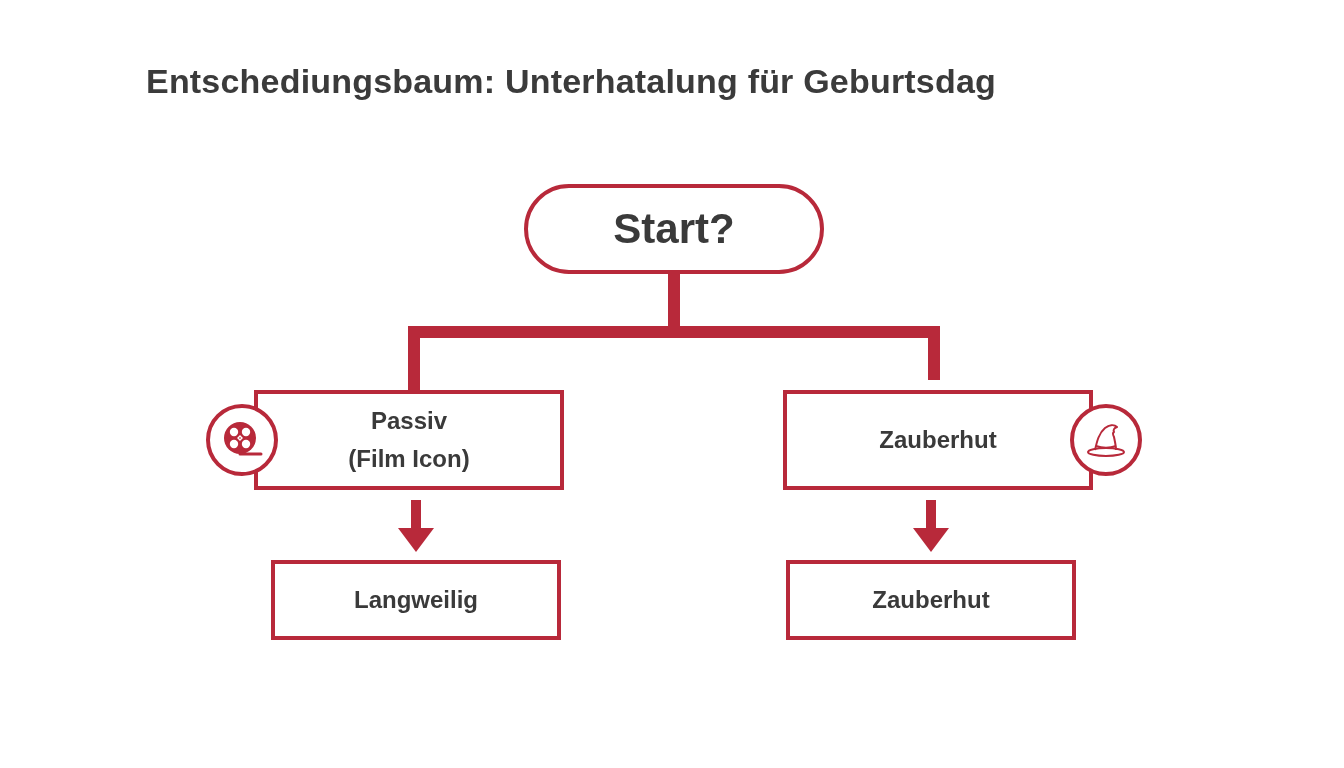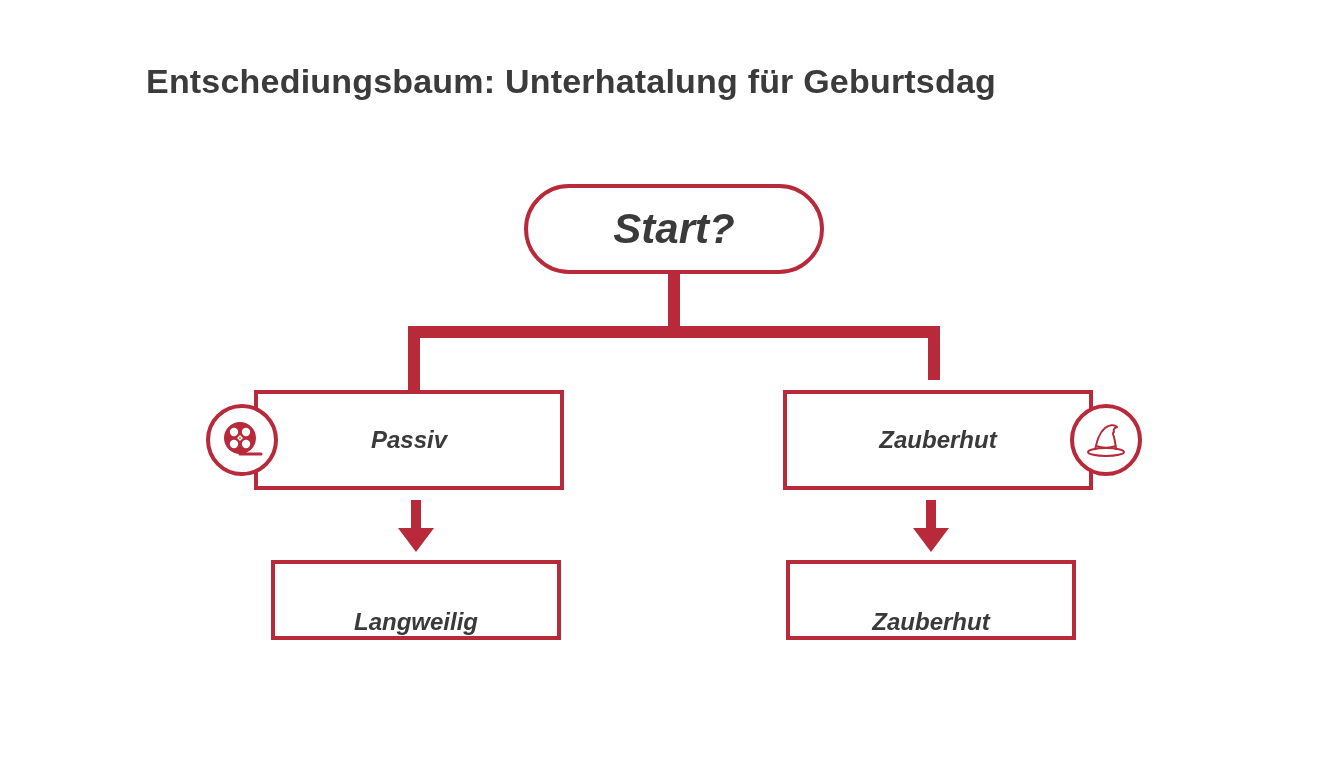--- a/index.html
+++ b/index.html
@@ -30,21 +30,20 @@
       box-sizing: border-box;
       border: 4px solid #b8293a;
       background: #ffffff;
       display: flex;
       flex-direction: column;
       align-items: center;
       justify-content: center;
       text-align: center;
       font-weight: bold;
       color: #3a3a3a;
-      font-style: italic;
     }
     .node-start {
       left: 524px;
       top: 184px;
       width: 300px;
       height: 90px;
       border-radius: 45px;
       font-size: 42px;
     }
     .node-choice {
@@ -55,21 +54,20 @@
       line-height: 38px;
       align-items: center;
     }
     .node-passiv { left: 254px; }
     .node-interaktiv { left: 783px; }
     .node-result {
       width: 290px;
       height: 80px;
       top: 560px;
       font-size: 24px;
-      justify-content: flex-end;
     }
     .node-langweilig { left: 271px; }
     .node-erinnerung { left: 786px; }
 
     .line {
       position: absolute;
       background: #b8293a;
     }
     .icon-circle {
       position: absolute;
@@ -103,20 +101,21 @@
 <div class="line" style="left:408px; top:326px; width:532px; height:12px;"></div>
 <div class="line" style="left:408px; top:326px; width:12px; height:66px;"></div>
 <div class="line" style="left:928px; top:326px; width:12px; height:54px;"></div>
 
 <div class="node node-start">
   <span>Start?</span>
 </div>
 
 <div class="node node-choice node-passiv">
   <span>Passiv</span>
+  <span>(Film Icon)</span>
 </div>
 <div class="icon-circle icon-film">
   <svg width="46" height="46" viewBox="0 0 46 46">
     <circle cx="21" cy="21" r="16" fill="#b8293a"></circle>
     <circle cx="15" cy="15" r="4.2" fill="#ffffff"></circle>
     <circle cx="27" cy="15" r="4.2" fill="#ffffff"></circle>
     <circle cx="15" cy="27" r="4.2" fill="#ffffff"></circle>
     <circle cx="27" cy="27" r="4.2" fill="#ffffff"></circle>
     <path d="M19 21 L21 19 L23 21 L21 23 Z" fill="none" stroke="#ffffff" stroke-width="1.4"></path>
     <path d="M21 37 L42 37" stroke="#b8293a" stroke-width="3" stroke-linecap="round"></path>

